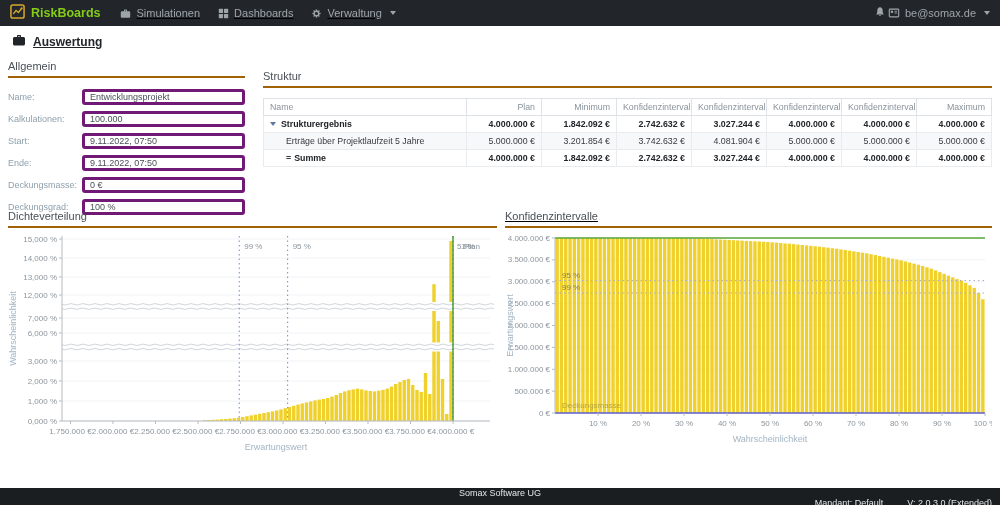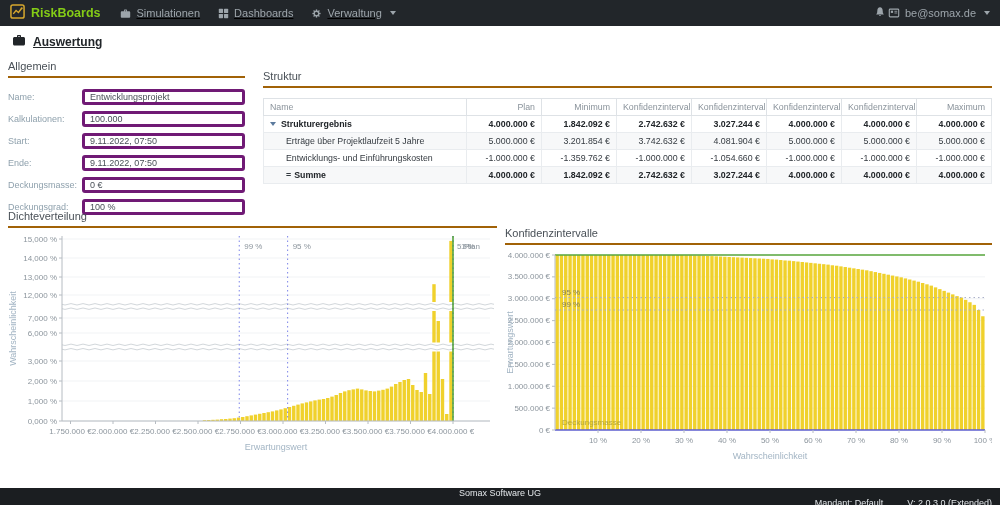--- a/index.html
+++ b/index.html
@@ -206,30 +206,20 @@
             </tr>
             <tr>
               <td class="name-cell indent-1"><span>Erträge über Projektlaufzeit 5 Jahre</span></td>
               <td>5.000.000 €</td>
               <td>3.201.854 €</td>
               <td>3.742.632 €</td>
               <td>4.081.904 €</td>
               <td>5.000.000 €</td>
               <td>5.000.000 €</td>
               <td>5.000.000 €</td>
-            </tr>
-            <tr>
-              <td class="name-cell indent-1"><span>Entwicklungs- und Einführungskosten</span></td>
-              <td>-1.000.000 €</td>
-              <td>-1.359.762 €</td>
-              <td>-1.000.000 €</td>
-              <td>-1.054.660 €</td>
-              <td>-1.000.000 €</td>
-              <td>-1.000.000 €</td>
-              <td>-1.000.000 €</td>
             </tr>
             <tr class="bold-row">
               <td class="name-cell indent-1"><span class="sum-icon">=</span><span>Summe</span></td>
               <td>4.000.000 €</td>
               <td>1.842.092 €</td>
               <td>2.742.632 €</td>
               <td>3.027.244 €</td>
               <td>4.000.000 €</td>
               <td>4.000.000 €</td>
               <td>4.000.000 €</td>
@@ -367,21 +357,21 @@
         <text x="360" y="206" font-size="8" fill="#8c959d" text-anchor="middle">3.500.000 €</text>
         <line x1="402.5" x2="402.5" y1="193" y2="196" stroke="#b6bcc2" stroke-width="1"></line>
         <text x="402.5" y="206" font-size="8" fill="#8c959d" text-anchor="middle">3.750.000 €</text>
         <line x1="445" x2="445" y1="193" y2="196" stroke="#b6bcc2" stroke-width="1"></line>
         <text x="445" y="206" font-size="8" fill="#8c959d" text-anchor="middle">4.000.000 €</text>
         <text x="268" y="222" font-size="9" fill="#a3b5c4" text-anchor="middle">Erwartungswert</text>
         <text x="8" y="100.5" font-size="9" fill="#a3b5c4" text-anchor="middle" transform="rotate(-90 8 100.5)">Wahrscheinlichkeit</text>
       </svg>
   </div>
 
-  <div class="panel" style="left:505px; top:201px; width:487px;">
+  <div class="panel" style="left:505px; top:184px; width:487px;text-decoration:underline;">
     <div class="panel-title">Konfidenzintervalle</div>
     <svg id="chart-konf" class="chart-svg" width="487" height="238" viewBox="0 0 487 238">
         <line x1="50" x2="480" y1="10" y2="10" stroke="#f1f3f5" stroke-width="1"></line>
         <line x1="50" x2="480" y1="31.875" y2="31.875" stroke="#f1f3f5" stroke-width="1"></line>
         <line x1="50" x2="480" y1="53.75" y2="53.75" stroke="#f1f3f5" stroke-width="1"></line>
         <line x1="50" x2="480" y1="75.625" y2="75.625" stroke="#f1f3f5" stroke-width="1"></line>
         <line x1="50" x2="480" y1="97.5" y2="97.5" stroke="#f1f3f5" stroke-width="1"></line>
         <line x1="50" x2="480" y1="119.375" y2="119.375" stroke="#f1f3f5" stroke-width="1"></line>
         <line x1="50" x2="480" y1="141.25" y2="141.25" stroke="#f1f3f5" stroke-width="1"></line>
         <line x1="50" x2="480" y1="163.125" y2="163.125" stroke="#f1f3f5" stroke-width="1"></line>

